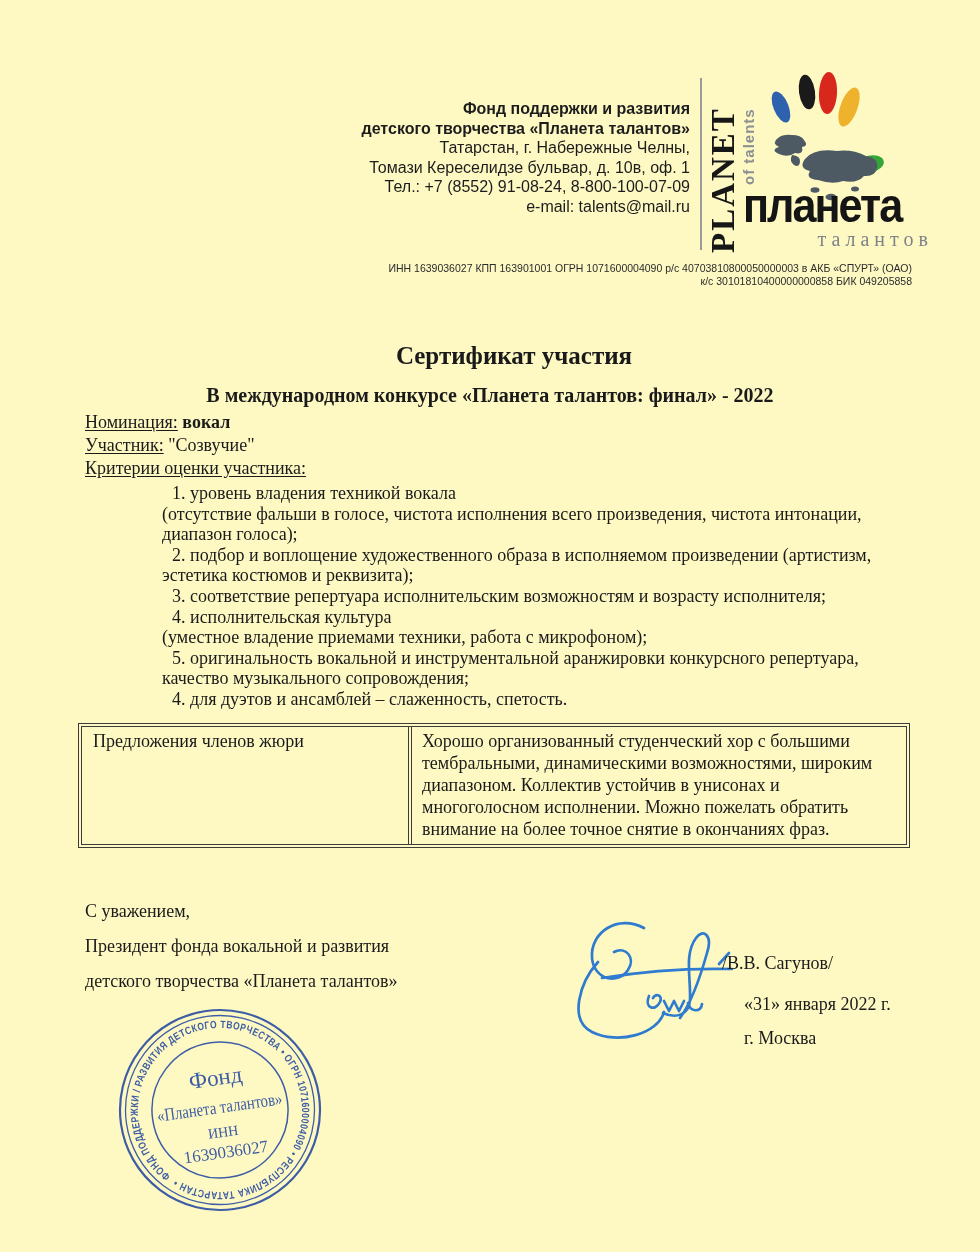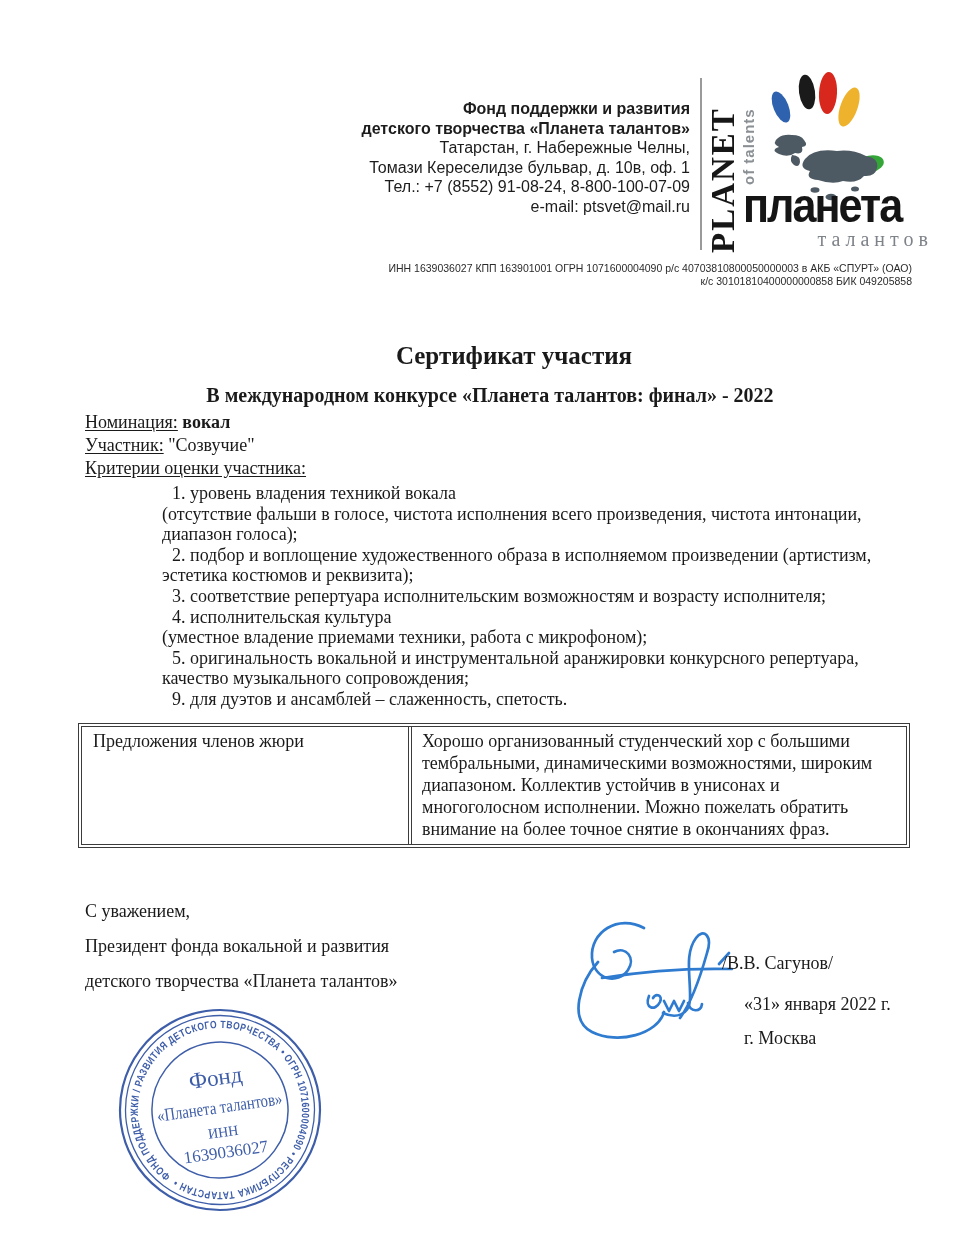--- a/index.html
+++ b/index.html
@@ -1,16 +1,16 @@
 <!DOCTYPE html>
 <html><head>
 <meta charset="utf-8">
 <style>
   html,body{margin:0;padding:0;background:#e8e8e8;}
-  .page{position:relative;width:980px;height:1252px;background:#ffffff;margin:0 auto;overflow:hidden;
+  .page{position:relative;width:980px;height:1252px;background:#fef9c3;margin:0 auto;overflow:hidden;
         font-family:"Liberation Serif",serif;color:#1a1a1a;}
 
   
   .contact{position:absolute;top:99px;right:290px;text-align:right;
            font-family:"Liberation Sans",sans-serif;font-size:16px;line-height:19.5px;color:#1c1c1c;}
   .contact .b{font-weight:bold;}
   .logo-divider{position:absolute;left:700px;top:78px;width:1.5px;height:172px;background:#9a9a9a;}
 
   .logo{position:absolute;left:703px;top:62px;width:222px;height:195px;}
   .planet-vert{position:absolute;left:2px;top:33px;height:158px;width:36px;
@@ -65,21 +65,21 @@
 <body>
 
 <div class="page">
 
   <div class="contact">
     <div class="b">Фонд поддержки и развития</div>
     <div class="b">детского творчества «Планета талантов»</div>
     <div>Татарстан, г. Набережные Челны,</div>
     <div>Томази Кереселидзе бульвар, д. 10в, оф. 1</div>
     <div>Тел.: +7 (8552) 91-08-24, 8-800-100-07-09</div>
-    <div>e-mail: ptsvet@mail.ru</div>
+    <div>e-mail: talents@mail.ru</div>
   </div>
 
   <div class="logo-divider"></div>
 
   <div class="logo">
     <div class="planet-vert">PLANET</div>
     <div class="oftalents-vert">of talents</div>
     <svg class="handprint" width="175" height="145" viewBox="0 0 175 145">
       <ellipse cx="23" cy="45" rx="7.5" ry="16.5" transform="rotate(-22 23 45)" fill="#2e62ae"></ellipse>
       <ellipse cx="49" cy="30" rx="8" ry="17.5" transform="rotate(-8 49 30)" fill="#1a1a1a"></ellipse>
@@ -116,21 +116,21 @@
     <div class="num">1. уровень владения техникой вокала</div>
     <div>(отсутствие фальши в голосе, чистота исполнения всего произведения, чистота интонации,</div>
     <div>диапазон голоса);</div>
     <div class="num">2. подбор и воплощение художественного образа в исполняемом произведении (артистизм,</div>
     <div>эстетика костюмов и реквизита);</div>
     <div class="num">3. соответствие репертуара исполнительским возможностям и возрасту исполнителя;</div>
     <div class="num">4. исполнительская культура</div>
     <div>(уместное владение приемами техники, работа с микрофоном);</div>
     <div class="num">5. оригинальность вокальной и инструментальной аранжировки конкурсного репертуара,</div>
     <div>качество музыкального сопровождения;</div>
-    <div class="num">9. для дуэтов и ансамблей – слаженность, спетость.</div>
+    <div class="num">4. для дуэтов и ансамблей – слаженность, спетость.</div>
   </div>
 
   <div class="jury-table">
     <div class="jury-left">Предложения членов жюри</div>
     <div class="jury-right">
       <div>Хорошо организованный студенческий хор с большими</div>
       <div>тембральными, динамическими возможностями, широким</div>
       <div>диапазоном. Коллектив устойчив в унисонах и</div>
       <div>многоголосном исполнении. Можно пожелать обратить</div>
       <div>внимание на более точное снятие в окончаниях фраз.</div>

